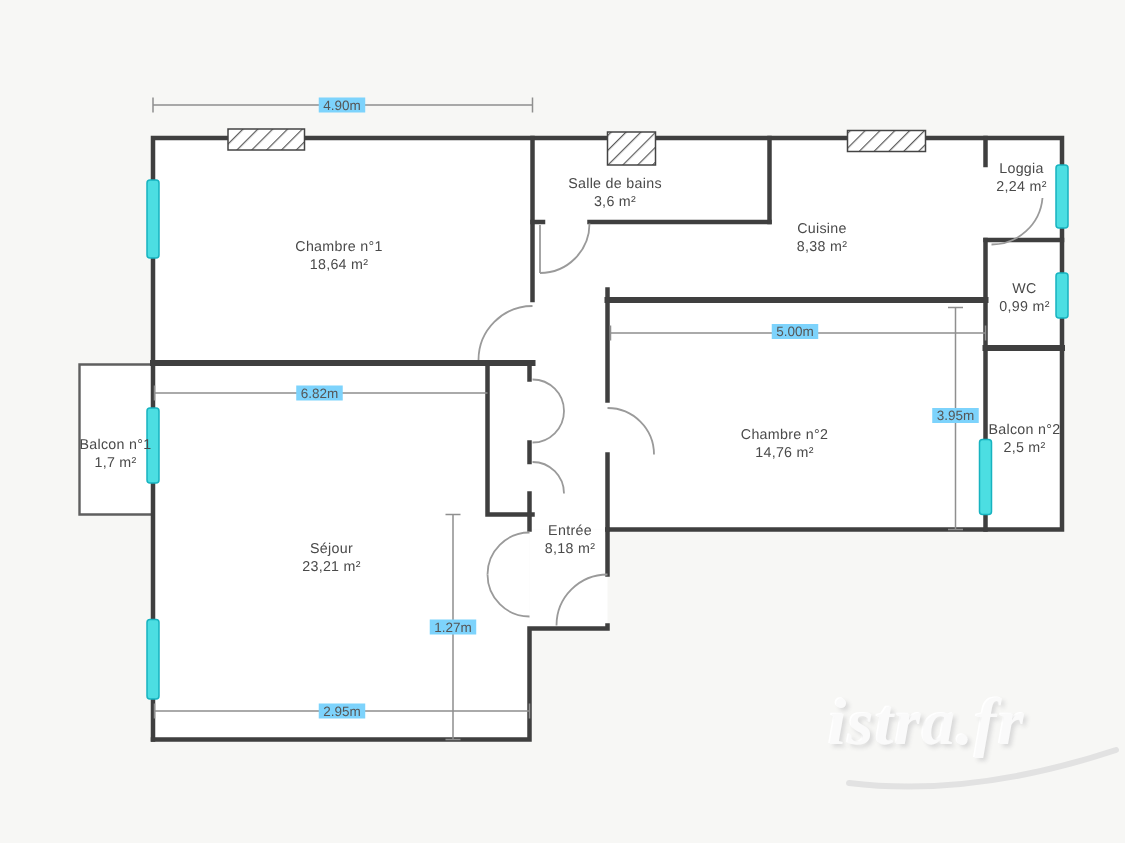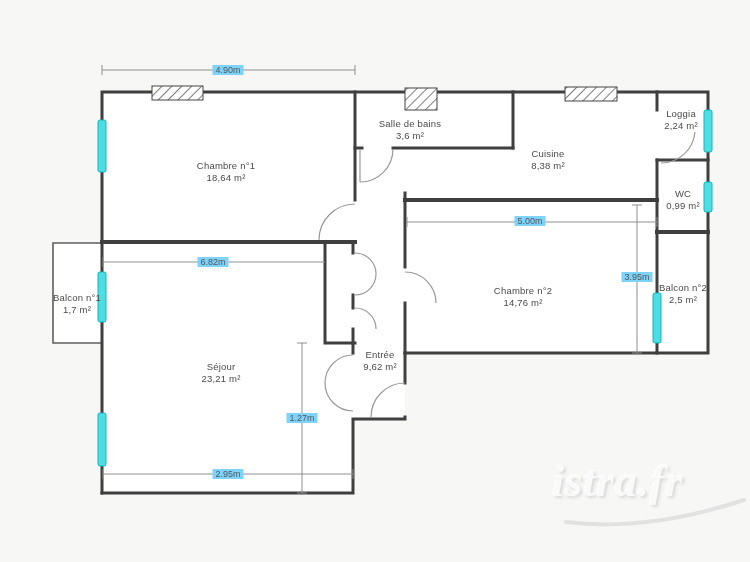--- a/index.html
+++ b/index.html
@@ -155,21 +155,21 @@
   <div class="room-label" style="left:683px;top:294px">
     <span>Balcon n°2</span>
     <span class="area">2,5 m²</span>
   </div>
   <div class="room-label" style="left:221px;top:373px">
     <span>Séjour</span>
     <span class="area">23,21 m²</span>
   </div>
   <div class="room-label" style="left:380px;top:361px">
     <span>Entrée</span>
-    <span class="area">9,62 m²</span>
+    <span class="area">8,18 m²</span>
   </div>
 
   <div class="dim-label" style="left:228px;top:70px">4.90m</div>
   <div class="dim-label" style="left:213px;top:262px">6.82m</div>
   <div class="dim-label" style="left:530px;top:221px">5.00m</div>
   <div class="dim-label" style="left:637px;top:277px">3.95m</div>
   <div class="dim-label" style="left:302px;top:418px">1.27m</div>
   <div class="dim-label" style="left:228px;top:474px">2.95m</div>
 
   <div id="watermark">

